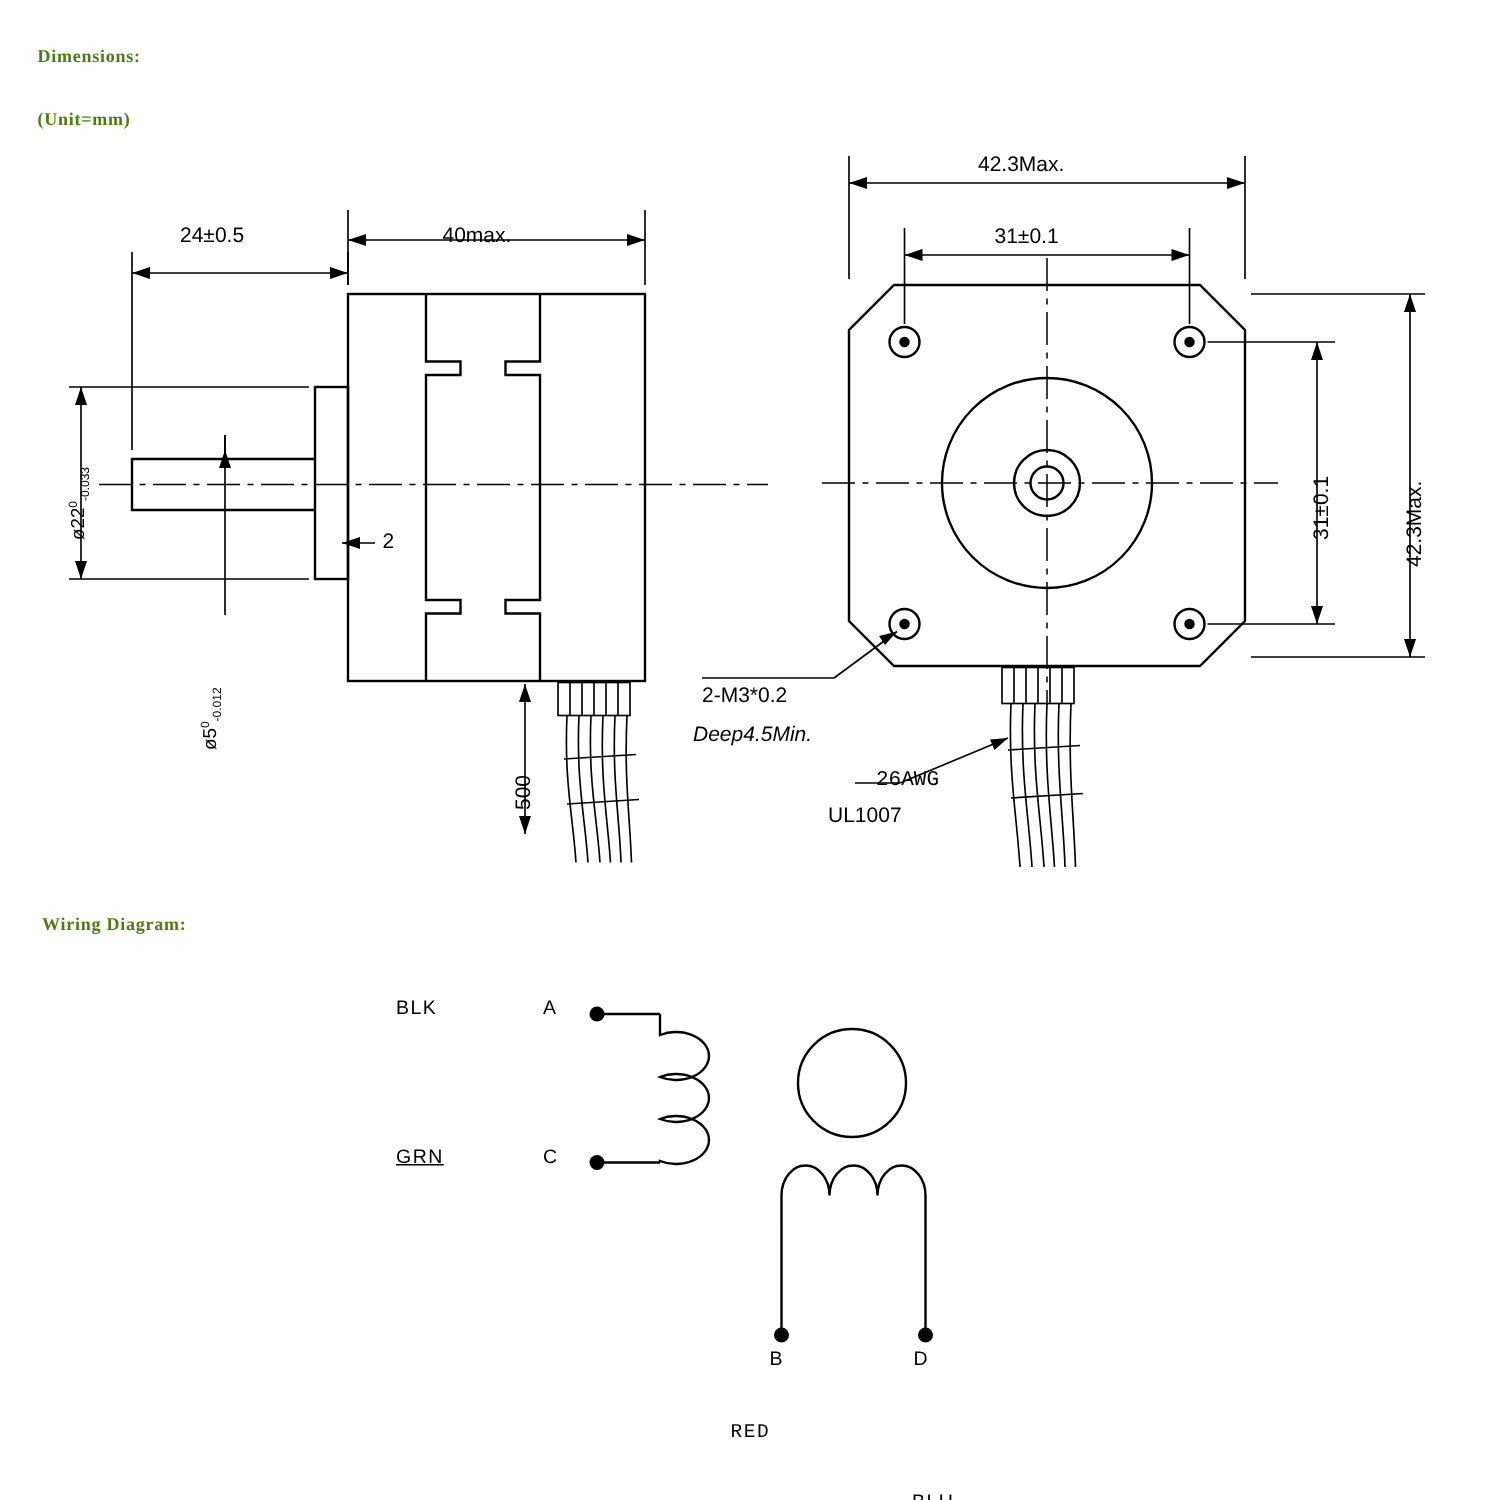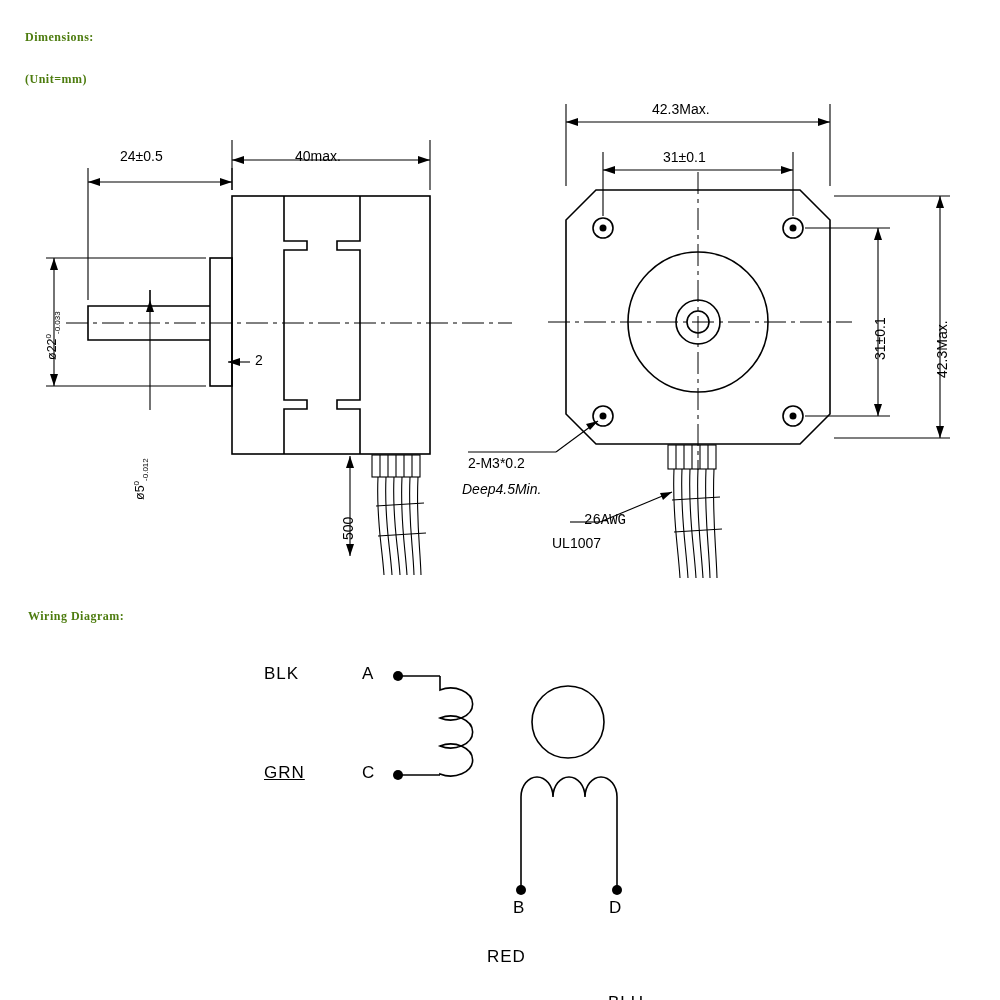--- a/index.html
+++ b/index.html
@@ -29,21 +29,21 @@
     font-family: "Liberation Sans", sans-serif;
     font-size: 14px;
     color: #000;
     white-space: nowrap;
   }
   .lbl.small { font-size: 12.5px; }
   .lbl.rot {
     transform-origin: 0 0;
     transform: rotate(-90deg);
   }
-  .lbl.big { font-size: 17px; letter-spacing: 1px; }
+  .lbl.big { font-size: 13px; letter-spacing: 1px; }
   svg { position: absolute; left: 0; top: 0; }
   .st { fill: none; stroke: #000; stroke-width: 1.6; }
   .st-thin { fill: none; stroke: #000; stroke-width: 1.1; }
   .dim { fill: none; stroke: #000; stroke-width: 1.1; }
   .ctr {
     fill: none; stroke: #000; stroke-width: 1;
     stroke-dasharray: 22 5 4 5;
   }
   .blk { fill: #000; }
   .sup { font-size: 8px; vertical-align: super; }
@@ -272,16 +272,16 @@
 
   <div class="lbl" style="left:584px; top:512px;font-family:Liberation Mono, monospace;">26AWG</div>
   <div class="lbl" style="left:552px; top:535px;">UL1007</div>
 
   <div class="lbl big" style="left:264px; top:664px;">BLK</div>
   <div class="lbl big" style="left:264px; top:763px;text-decoration:underline;">GRN</div>
   <div class="lbl big" style="left:362px; top:664px;">A</div>
   <div class="lbl big" style="left:362px; top:763px;">C</div>
   <div class="lbl big" style="left:513px; top:898px;">B</div>
   <div class="lbl big" style="left:609px; top:898px;">D</div>
-  <div class="lbl big" style="left:487px; top:947px;">RED</div>
+  <div class="lbl big" style="left:487px; top:947px;font-family:Liberation Mono, monospace;">RED</div>
   <div class="lbl big" style="left:608px; top:993px;">BLU</div>
 
 </div>
 
 </body></html>

